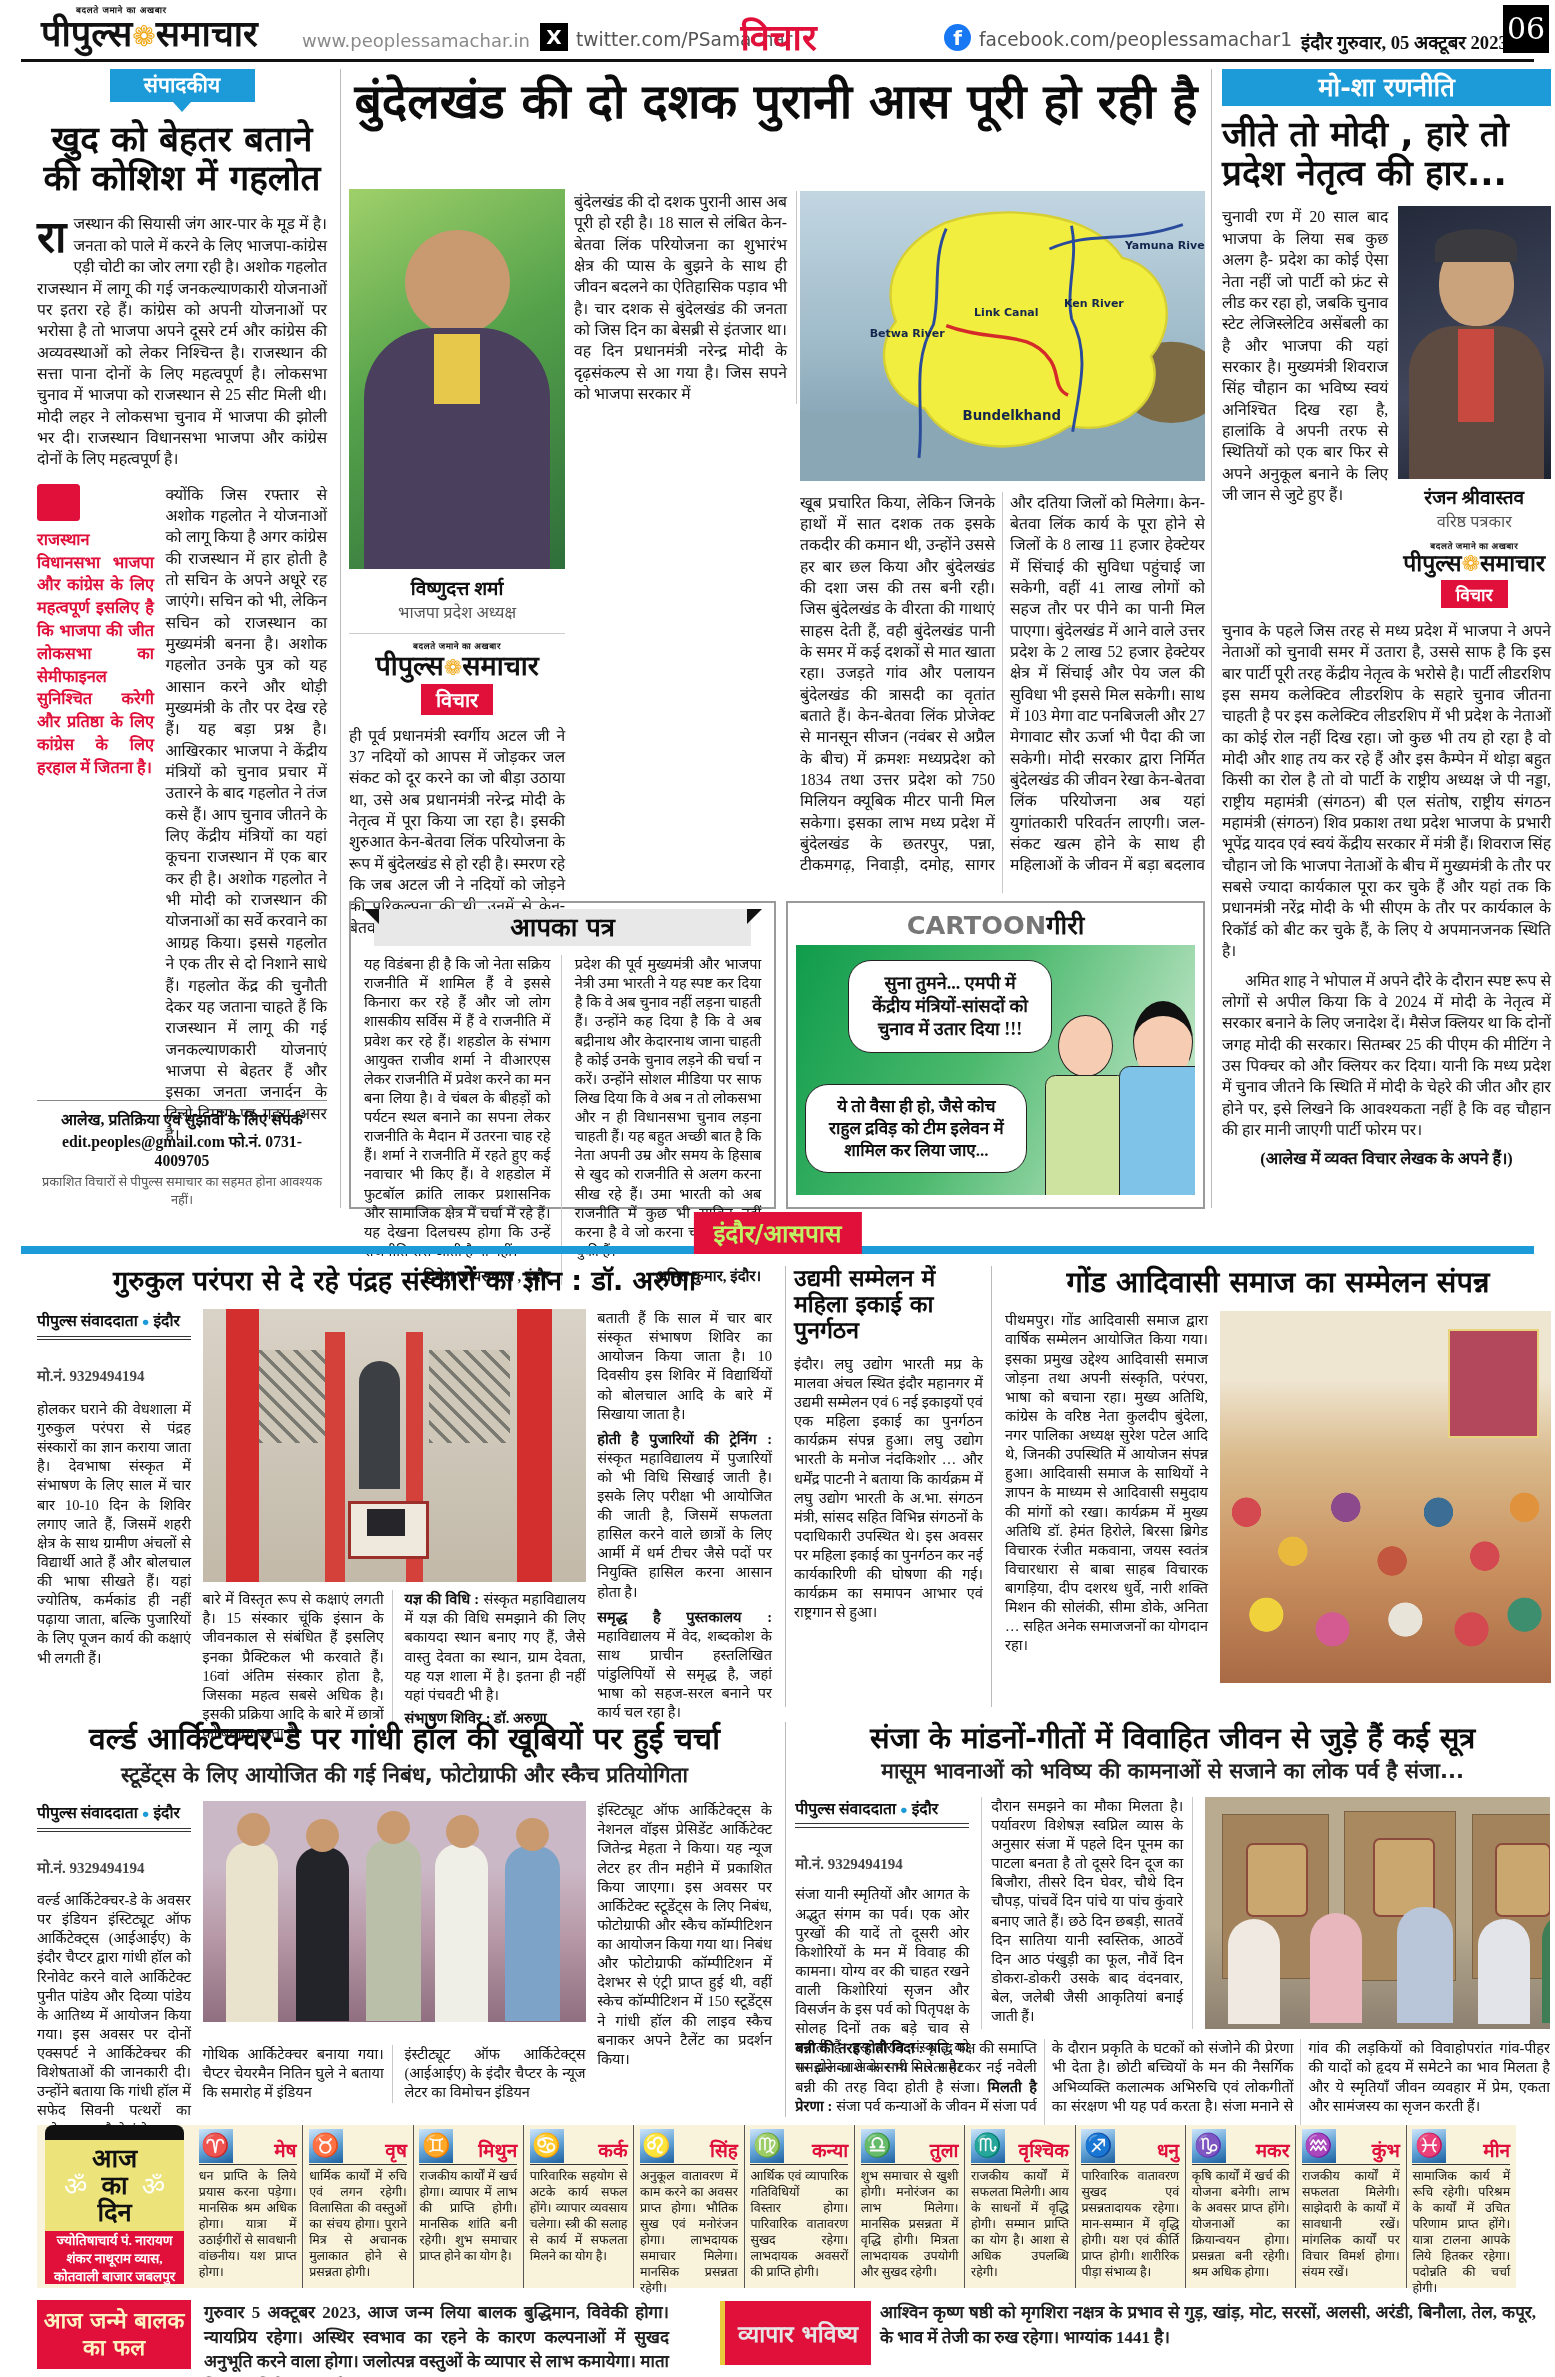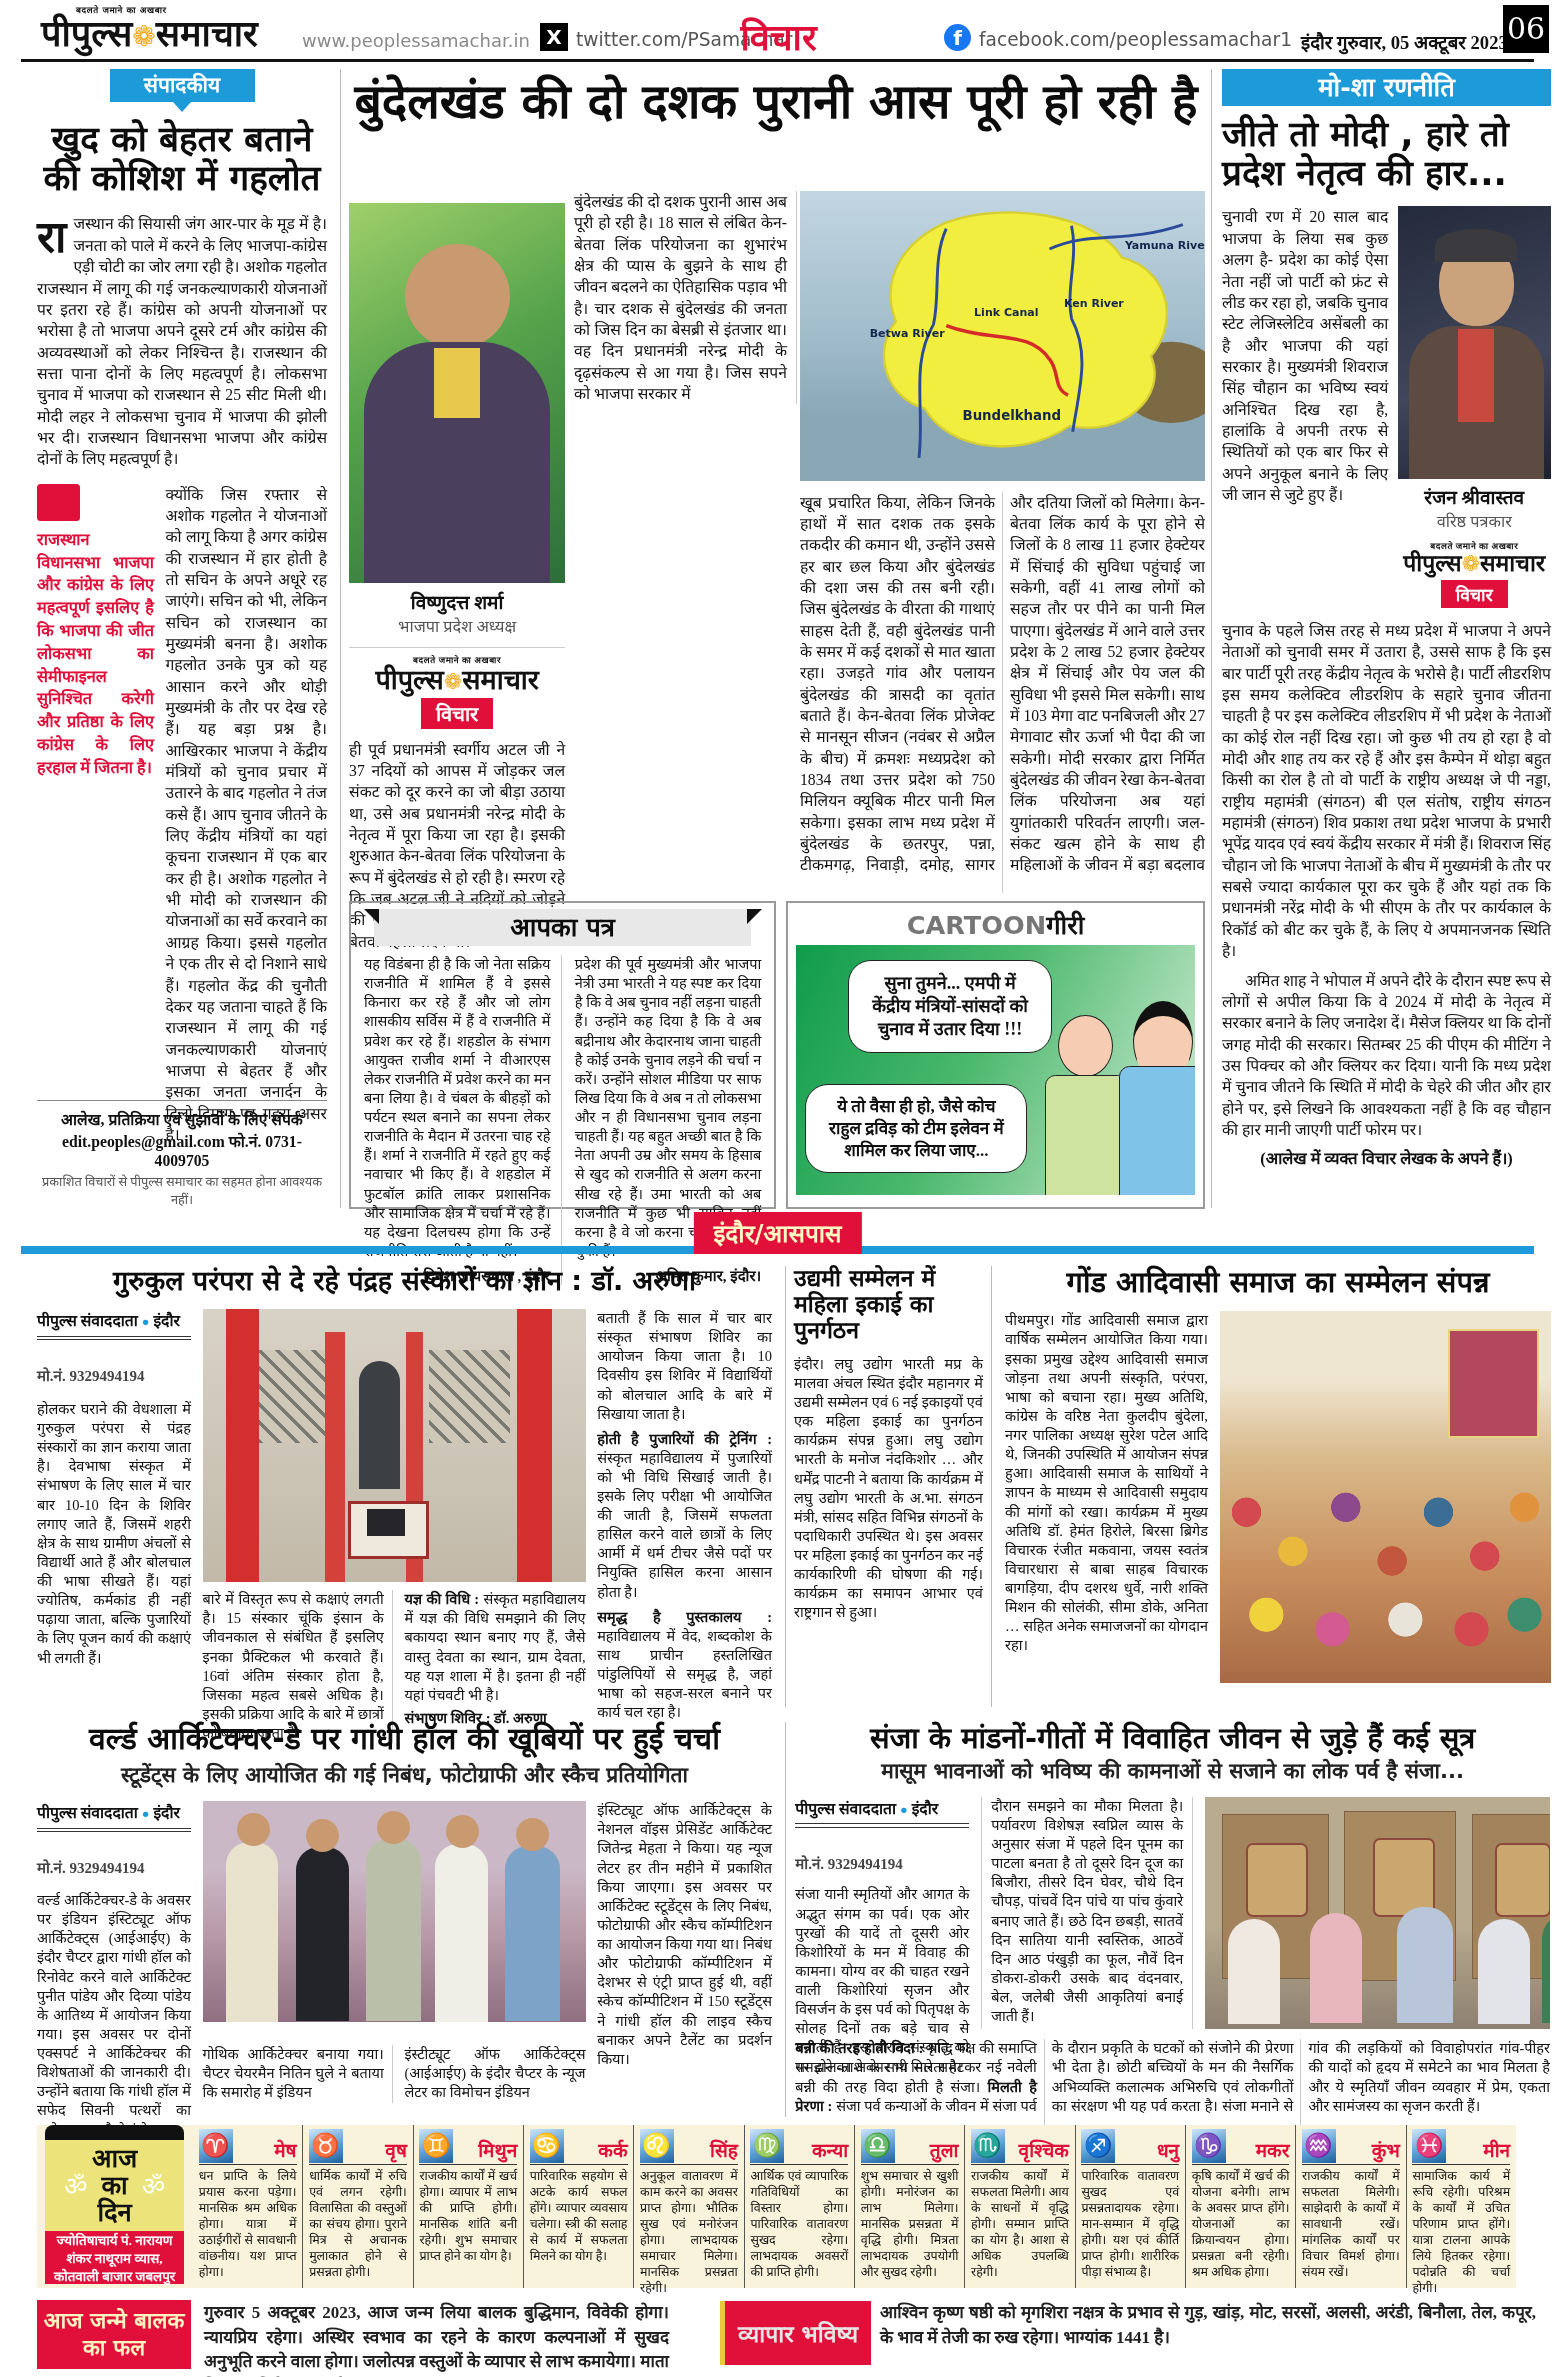--- a/index.html
+++ b/index.html
@@ -86,21 +86,21 @@
     <div class="abs center" style="left:0;bottom:0;width:100%;border-top:1.2px solid #888;padding-top:7px;">
       <div class="bold" style="font-size:15.7px;">आलेख, प्रतिक्रिया एवं सुझावों के लिए संपर्क</div>
       <div class="bold" style="font-size:15.7px;">edit.peoples@gmail.com फो.नं. 0731-4009705</div>
       <div style="font-size:12.8px;color:#555;margin-top:2.3px;">प्रकाशित विचारों से पीपुल्स समाचार का सहमत होना आवश्यक नहीं।</div>
     </div>
   </div>
 
   <div class="abs" style="left:340px;top:69px;width:872px;height:1139px;border-left:0.6px solid #bbb;border-right:0.6px solid #bbb;padding:0 8.1px;box-sizing:border-box;">
     <div class="headline center" style="font-size:48px;white-space:nowrap;margin-top:5.8px;">बुंदेलखंड की दो दशक पुरानी आस पूरी हो रही है</div>
 
-    <div class="abs" style="left:8.1px;top:134px;width:216px;">
+    <div class="abs" style="left:8.1px;top:120px;width:216px;">
       <div class="photo" style="width:216px;height:380px;background:linear-gradient(150deg,#9fd06a,#55a24b 45%,#2e6e3a);">
         <div class="silh" style="left:56px;top:41px;width:105px;height:105px;border-radius:50%;background:#c99a6f;"></div>
         <div class="silh" style="left:15px;top:139px;width:186px;height:244px;border-radius:70px 70px 0 0;background:#4a3f5c;"></div>
         <div class="silh" style="left:85px;top:145px;width:46px;height:70px;background:#e8c84a;"></div>
       </div>
       <div class="caption-name" style="margin-top:5.8px;">विष्णुदत्त शर्मा</div>
       <div class="caption-role">भाजपा प्रदेश अध्यक्ष</div>
       <div class="brandbox" style="margin-top:10.5px;border-top:0.6px solid #ccc;padding-top:5.8px;">
         <div class="brand-tag">बदलते जमाने का अखबार</div>
         <div class="brand-logo">
@@ -203,21 +203,21 @@
       </div>
     </div>
     <div class="body-txt just" style="margin-top:11.6px;">चुनाव के पहले जिस तरह से मध्य प्रदेश में भाजपा ने अपने नेताओं को चुनावी समर में उतारा है, उससे साफ है कि इस बार पार्टी पूरी तरह केंद्रीय नेतृत्व के भरोसे है। पार्टी लीडरशिप इस समय कलेक्टिव लीडरशिप के सहारे चुनाव जीतना चाहती है पर इस कलेक्टिव लीडरशिप में भी प्रदेश के नेताओं का कोई रोल नहीं दिख रहा। जो कुछ भी तय हो रहा है वो मोदी और शाह तय कर रहे हैं और इस कैम्पेन में थोड़ा बहुत किसी का रोल है तो वो पार्टी के राष्ट्रीय अध्यक्ष जे पी नड्डा, राष्ट्रीय महामंत्री (संगठन) बी एल संतोष, राष्ट्रीय संगठन महामंत्री (संगठन) शिव प्रकाश तथा प्रदेश भाजपा के प्रभारी भूपेंद्र यादव एवं स्वयं केंद्रीय सरकार में मंत्री हैं। शिवराज सिंह चौहान जो कि भाजपा नेताओं के बीच में मुख्यमंत्री के तौर पर सबसे ज्यादा कार्यकाल पूरा कर चुके हैं और यहां तक कि प्रधानमंत्री नरेंद्र मोदी के भी सीएम के तौर पर कार्यकाल के रिकॉर्ड को बीट कर चुके हैं, के लिए ये अपमानजनक स्थिति है।</div>
     <div class="body-txt just" style="margin-top:8.1px;text-indent:23px;">अमित शाह ने भोपाल में अपने दौरे के दौरान स्पष्ट रूप से लोगों से अपील किया कि वे 2024 में मोदी के नेतृत्व में सरकार बनाने के लिए जनादेश दें। मैसेज क्लियर था कि दोनों जगह मोदी की सरकार। सितम्बर 25 की पीएम की मीटिंग ने उस पिक्चर को और क्लियर कर दिया। यानी कि मध्य प्रदेश में चुनाव जीतने कि स्थिति में मोदी के चेहरे की जीत और हार होने पर, इसे लिखने कि आवश्यकता नहीं है कि वह चौहान की हार मानी जाएगी पार्टी फोरम पर।</div>
     <div class="bold center" style="font-size:16.3px;margin-top:7px;">(आलेख में व्यक्त विचार लेखक के अपने हैं।)</div>
   </div>
 
   <div class="abs" style="left:21px;top:1217px;width:1513px;height:37px;">
     <div style="position:absolute;left:0;bottom:0;width:100%;height:8.1px;background:#1d9bd8;"></div>
     <div style="position:absolute;left:50%;transform:translateX(-50%);bottom:0;background:#e0103a;padding:4.6px 20px;">
-      <span class="sans bold" style="color:#fef9c3;font-size:24.4px;">इंदौर/आसपास</span>
+      <span class="sans bold" style="color:#bef264;font-size:24.4px;">इंदौर/आसपास</span>
     </div>
   </div>
 
   <div class="abs" style="left:37px;top:1266px;width:735px;height:441px;">
     <div class="headline center" style="font-size:27px;white-space:nowrap;">गुरुकुल परंपरा से दे रहे पंद्रह संस्कारों का ज्ञान : डॉ. अरुणा</div>
     <div style="display:flex;gap:11.6px;margin-top:12.8px;height:395px;">
       <div style="width:154px;flex:0 0 auto;">
         <div class="byline"><span>पीपुल्स संवाददाता</span> <span class="dot">●</span> <span>इंदौर</span></div>
         <div style="border-top:1.2px solid #333;border-bottom:0.6px solid #333;height:2.3px;margin:4.6px 0;"></div>
         <div class="phone">मो.नं. 9329494194</div>

